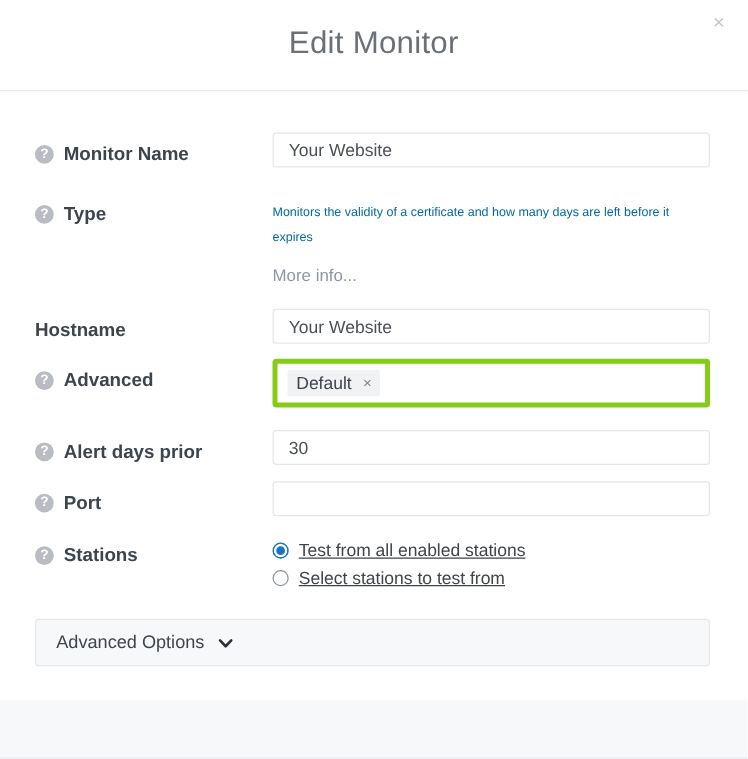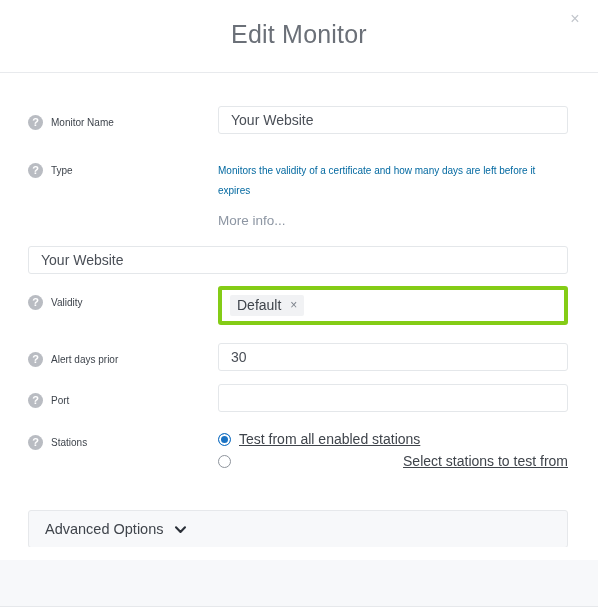--- a/index.html
+++ b/index.html
@@ -103,22 +103,22 @@
     font-weight: 700;
     line-height: 15px;
     text-align: center;
     margin-right: 8px;
     cursor: pointer;
     user-select: none;
     font-family: "Liberation Sans", sans-serif;
   }
 
   .field-label {
-    font-size: 10px;
-    font-weight: 400;
+    font-size: 15px;
+    font-weight: 700;
     color: #3e444c;
     white-space: nowrap;
   }
 
   .control-col {
     flex: 1 1 auto;
     min-width: 0;
   }
 
   .text-input {
@@ -221,21 +221,21 @@
   }
 
   
   .radio-group { padding-top: 5px; }
   .radio-line {
     display: flex;
     align-items: center;
     margin-bottom: 6px;
     cursor: pointer;
   }
-  .radio-line:last-child { margin-bottom: 16px; justify-content: space-between; }
+  .radio-line:last-child { margin-bottom: 0; }
   .radio-dot {
     width: 13px;
     height: 13px;
     box-sizing: border-box;
     border-radius: 50%;
     border: 1px solid #8e949c;
     background: #ffffff;
     flex: 0 0 auto;
     margin-right: 8px;
     position: relative;
@@ -311,29 +311,32 @@
         <span class="help-icon">?</span>
         <span class="field-label">Type</span>
       </div>
       <div class="control-col">
         <div class="help-text">Monitors the validity of a certificate and how many days are left before it expires</div>
         <a class="more-info">More info...</a>
       </div>
     </div>
 
     <div class="form-row" style="margin-top:17px;">
+      <div class="label-col no-icon">
+        <span class="field-label">Hostname</span>
+      </div>
       <div class="control-col">
         <input class="text-input" type="text" value="Your Website" style="">
       </div>
     </div>
 
     <div class="form-row" style="margin-top:12px;">
       <div class="label-col">
         <span class="help-icon">?</span>
-        <span class="field-label">Validity</span>
+        <span class="field-label">Advanced</span>
       </div>
       <div class="control-col">
         <div class="tag-input">
           <span class="tag">
             <span>Default</span>
             <span class="tag-remove">×</span>
           </span>
         </div>
       </div>
     </div>

